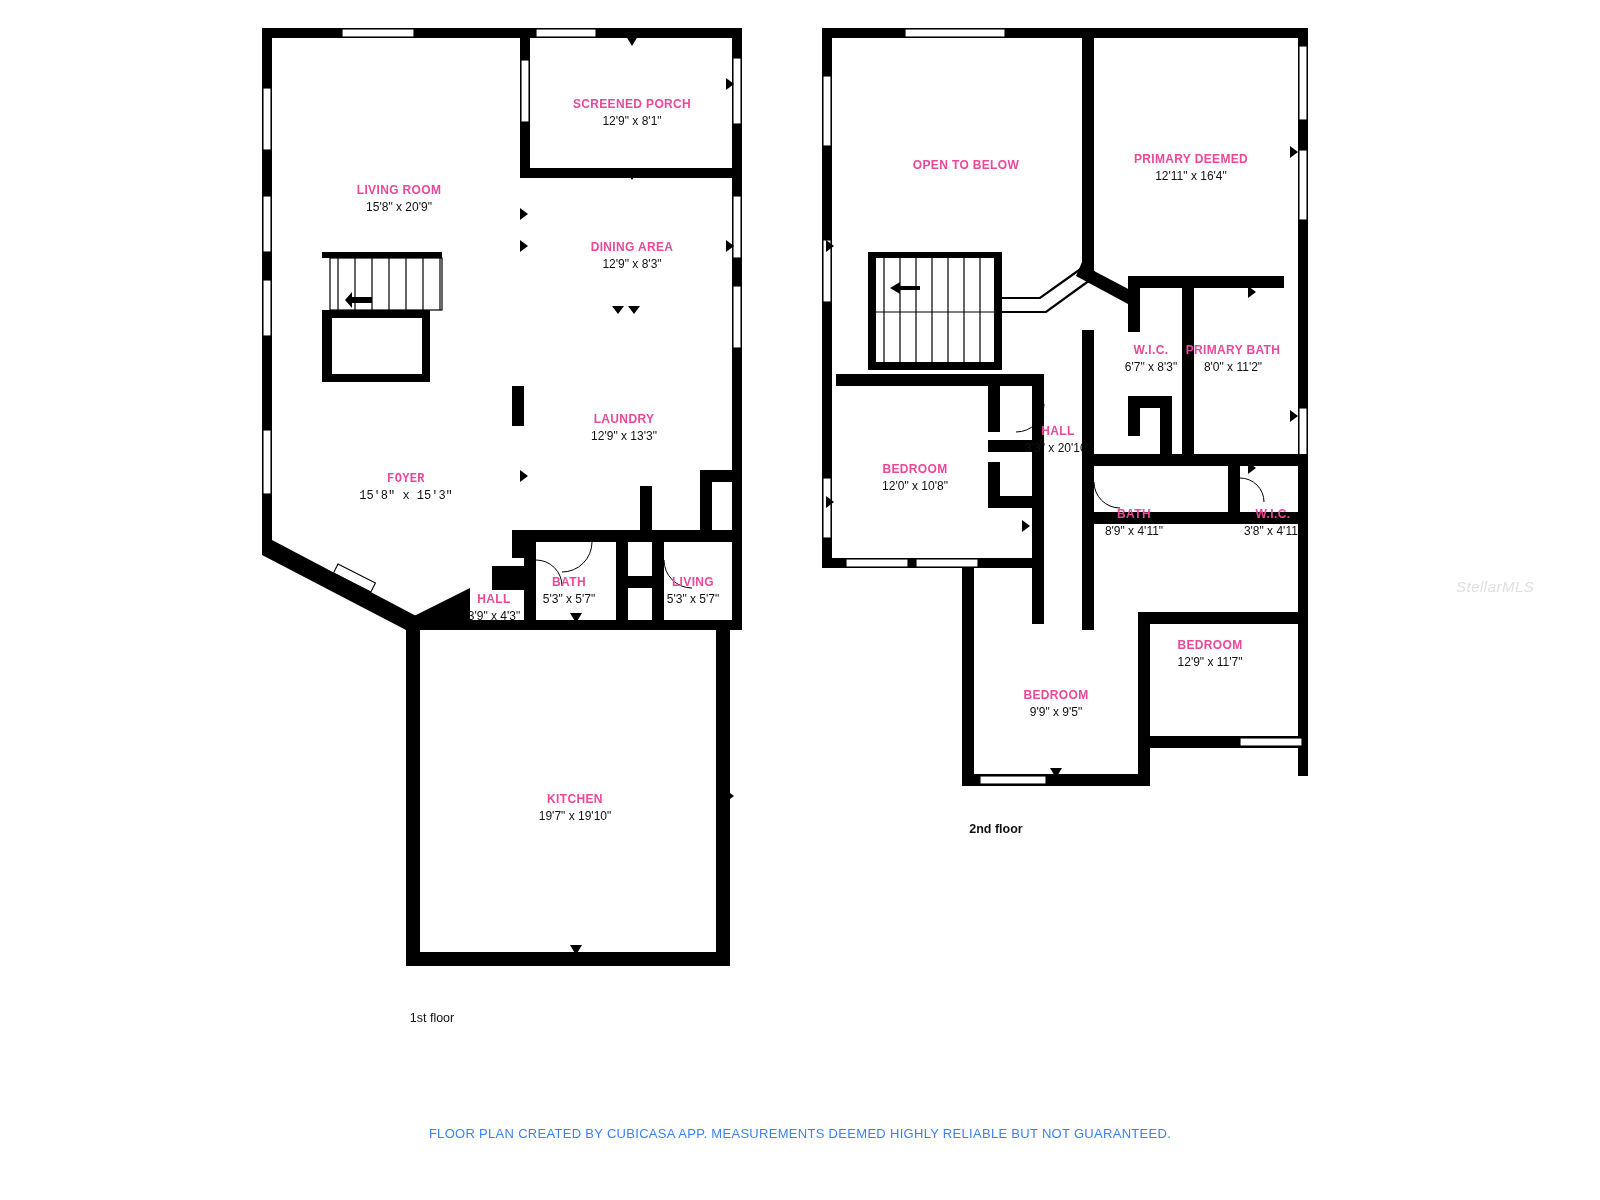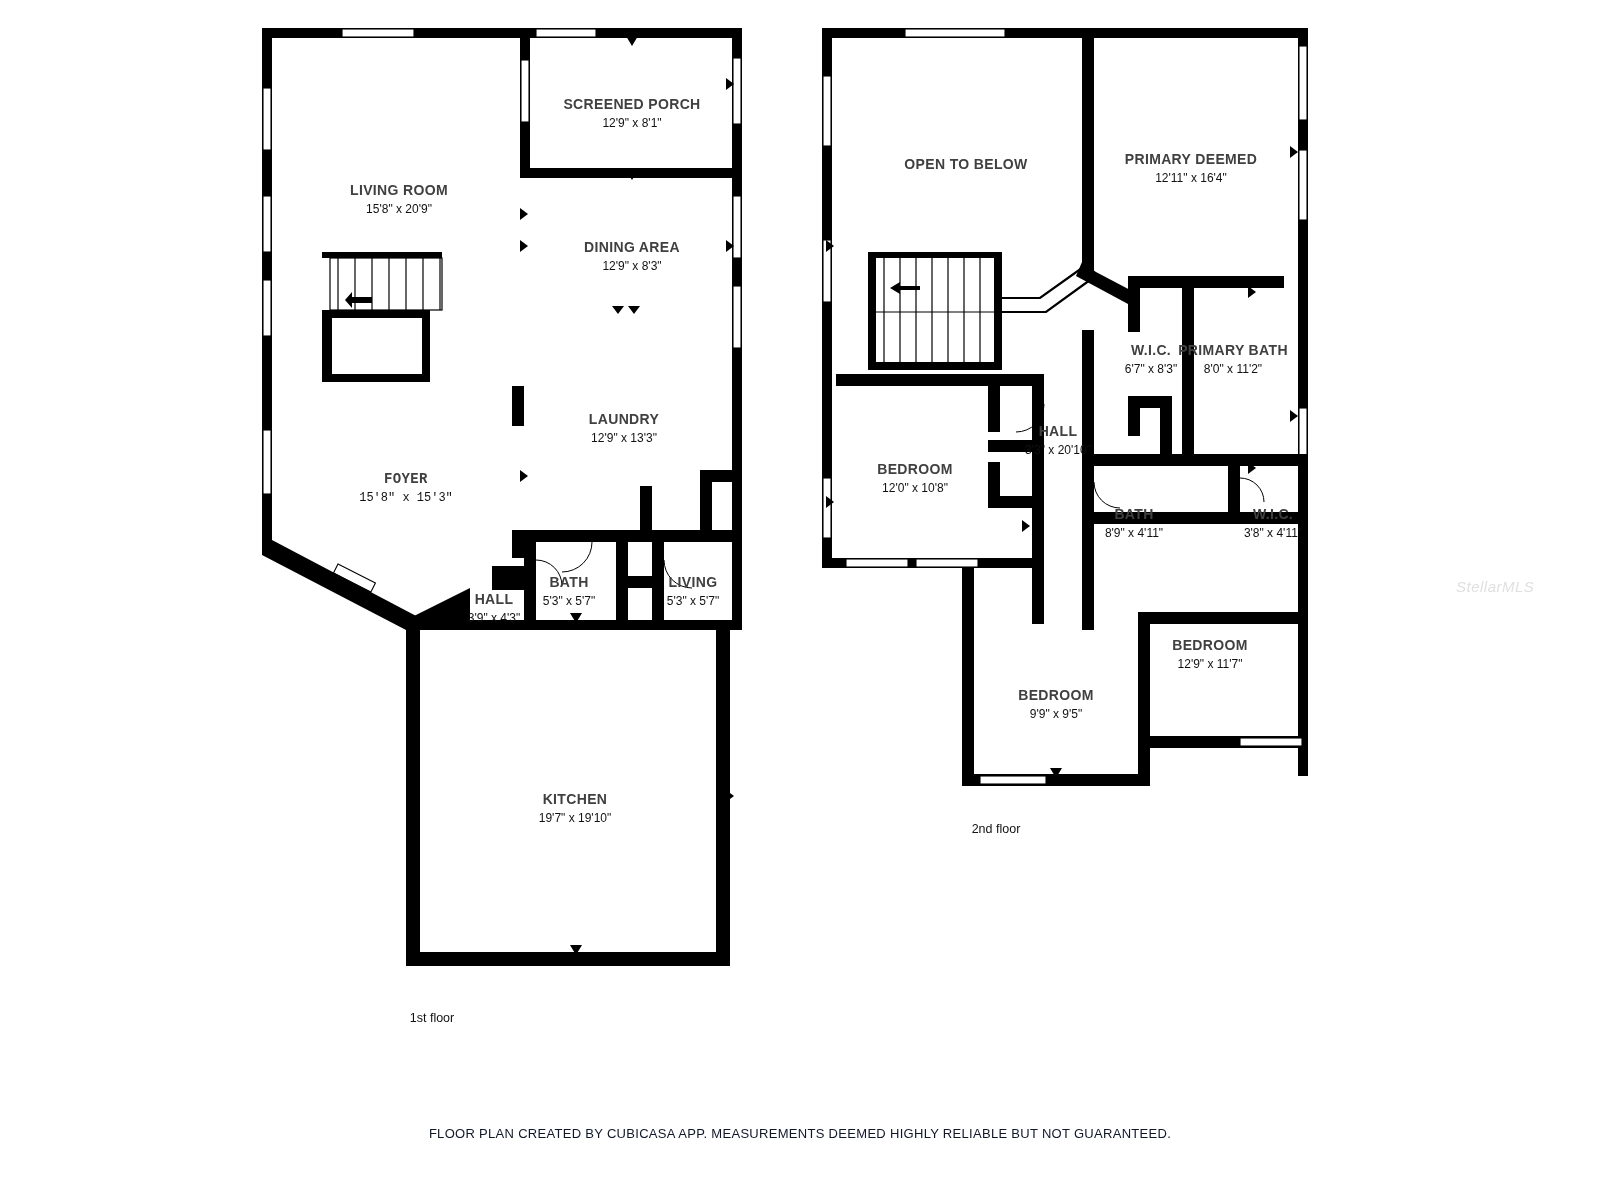--- a/index.html
+++ b/index.html
@@ -24,24 +24,24 @@
   }
   .room-label {
     position: absolute;
     text-align: center;
     transform: translate(-50%, -50%);
     line-height: 1.25;
     white-space: nowrap;
     pointer-events: none;
   }
   .room-label .name {
-    font-size: 14px;
+    font-size: 12px;
     font-weight: 700;
     letter-spacing: 0.35px;
-    color: #404040;
+    color: #ec4899;
     display: block;
   }
   .room-label .dims {
     font-size: 12px;
     font-weight: 400;
     color: #111;
     display: block;
     margin-top: 2px;
   }
   .room-label.no-dims .name {
@@ -55,21 +55,21 @@
     transform: translate(-50%, 0);
     white-space: nowrap;
   }
   .footer-note {
     position: absolute;
     left: 50%;
     top: 1126px;
     transform: translateX(-50%);
     font-size: 13px;
     letter-spacing: 0.3px;
-    color: #0f172a;
+    color: #3b82f6;
     white-space: nowrap;
   }
   .watermark {
     position: absolute;
     left: 1456px;
     top: 578px;
     font-size: 15px;
     font-style: italic;
     font-weight: 400;
     color: #e0e0e0;
@@ -358,19 +358,19 @@
       <span class="name">BEDROOM</span>
       <span class="dims">12'9" x 11'7"</span>
     </div>
     <div class="room-label" style="left:1056px; top:704px;">
       <span class="name">BEDROOM</span>
       <span class="dims">9'9" x 9'5"</span>
     </div>
   </div>
 
   <div class="floor-caption" style="left:432px; top:1011px;">1st floor</div>
-  <div class="floor-caption" style="left:996px; top:822px;">2nd floor</div>
+  <div class="floor-caption" style="left:996px; top:822px;font-weight:bold;">2nd floor</div>
 
   <div class="watermark">StellarMLS</div>
 
   <div class="footer-note">FLOOR PLAN CREATED BY CUBICASA APP. MEASUREMENTS DEEMED HIGHLY RELIABLE BUT NOT GUARANTEED.</div>
 
 </div>
 
 </body></html>

